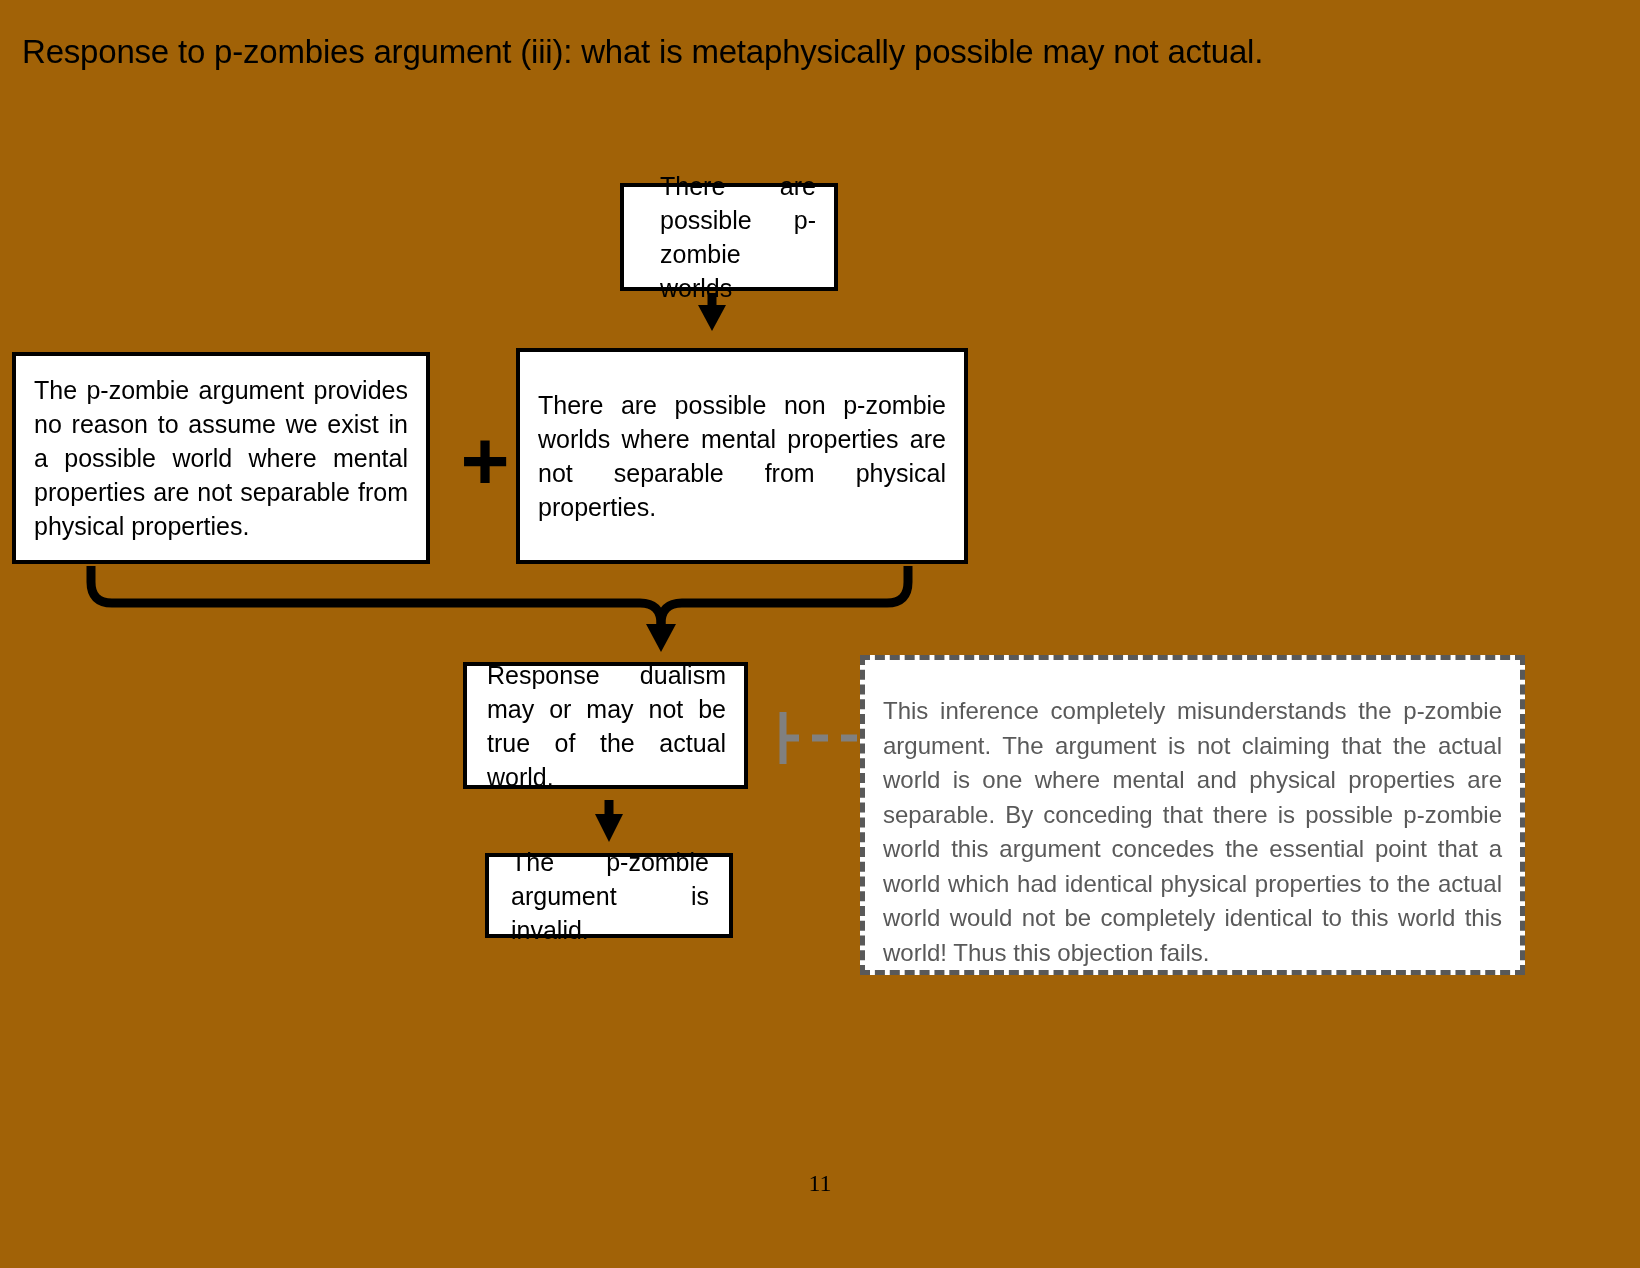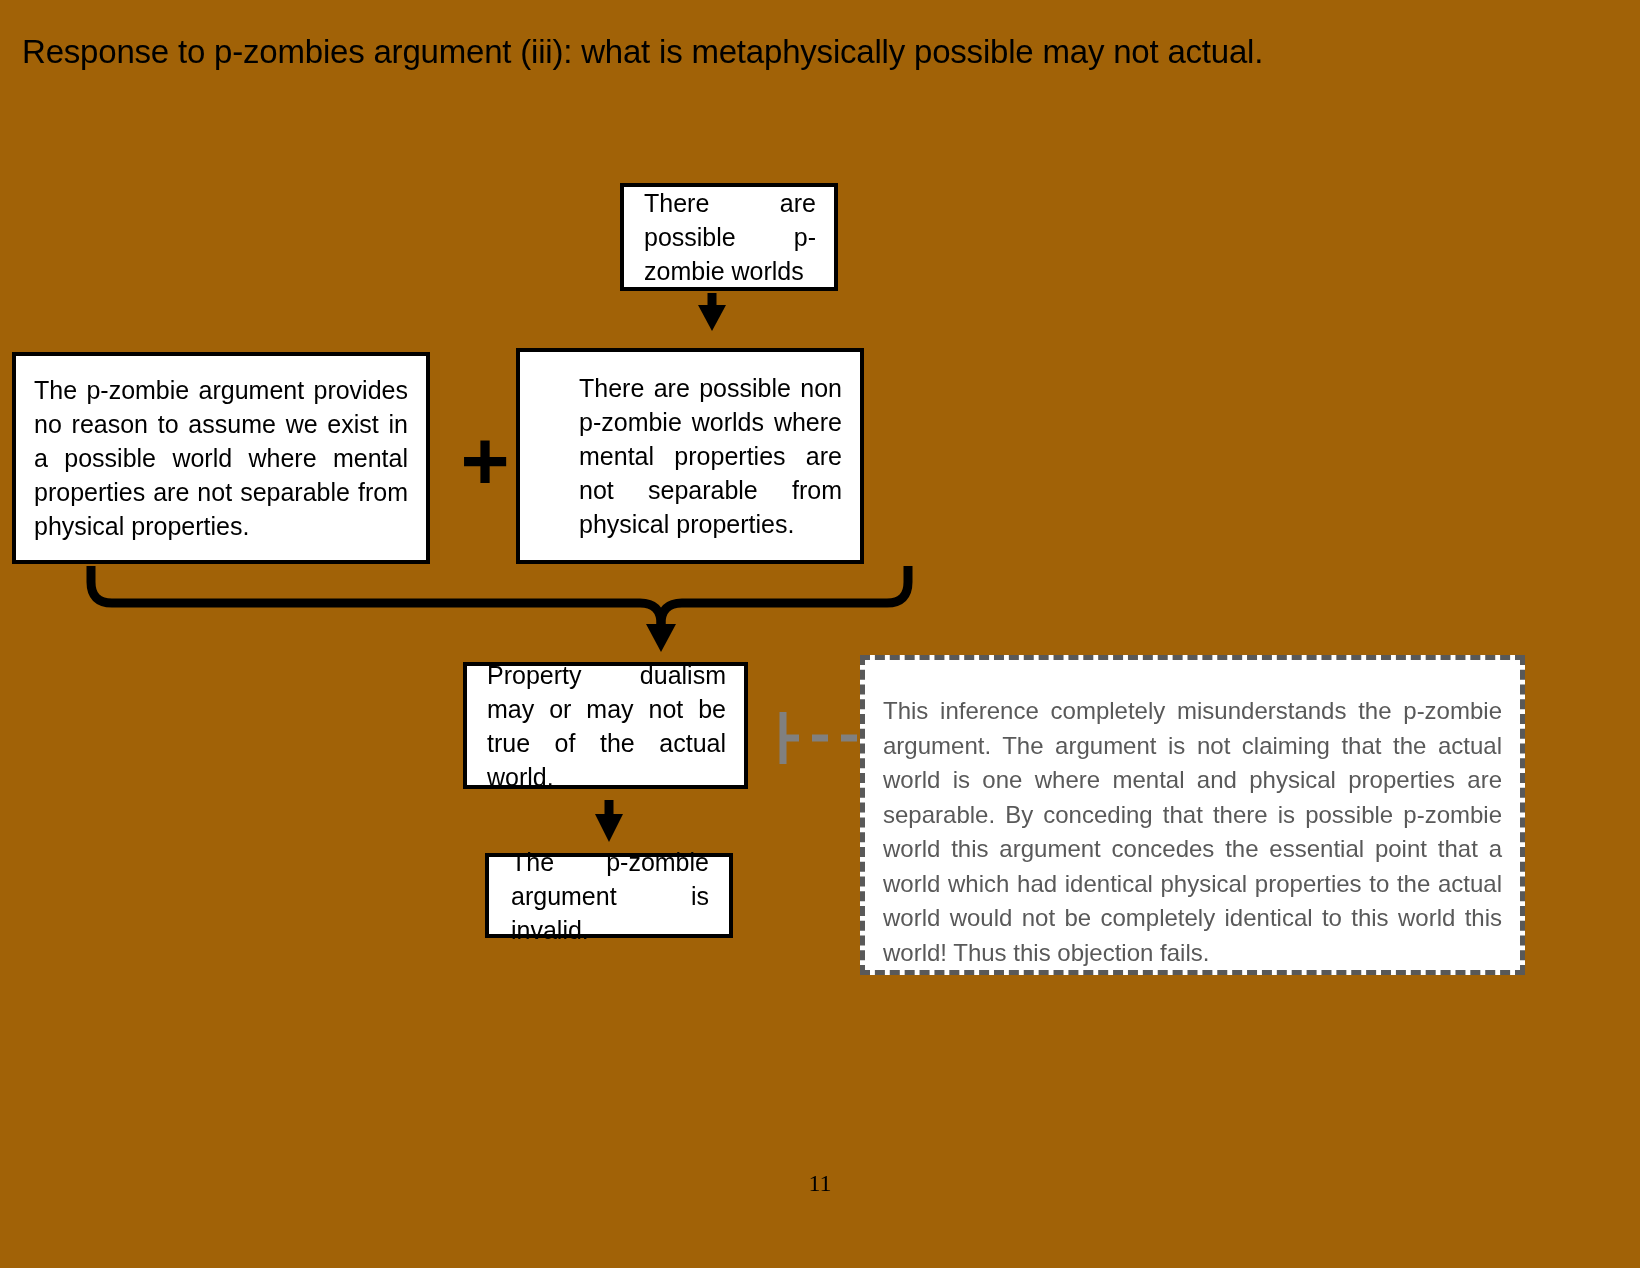--- a/index.html
+++ b/index.html
@@ -49,26 +49,26 @@
     font-size: 25px;
     line-height: 34px;
     color: #000;
     padding: 0 14px;
     box-sizing: border-box;
     hyphens: none;
   }
 
   
   #node-top     { left: 620px; top: 183px;  width: 218px; height: 108px; }
-  #node-top .txt { padding-left: 20px; padding-right: 18px; }
+  #node-top .txt { padding-left: 36px; padding-right: 18px; }
 
   #node-left    { left: 12px;  top: 352px;  width: 418px; height: 212px; }
   #node-left .txt { padding-left: 18px; padding-right: 18px; }
 
-  #node-right   { left: 516px; top: 348px;  width: 348px; height: 216px; padding-left: 41px; }
+  #node-right   { left: 516px; top: 348px;  width: 452px; height: 216px; }
   #node-right .txt { padding-left: 18px; padding-right: 18px; }
 
   #node-dualism { left: 463px; top: 662px;  width: 285px; height: 127px; }
   #node-dualism .txt { padding-left: 20px; padding-right: 18px; }
 
   #node-invalid { left: 485px; top: 853px;  width: 248px; height: 85px; align-items: center; }
   #node-invalid .txt { padding-left: 22px; padding-right: 20px; }
 
   
   .plus-sign {
@@ -183,21 +183,21 @@
     <span class="txt">The p-zombie argument provides no reason to assume we exist in a possible world where mental properties are not separable from physical properties.</span>
   </div>
 
   <div class="plus-sign">+</div>
 
   <div class="node" id="node-right">
     <span class="txt">There are possible non p-zombie worlds where mental properties are not separable from physical properties.</span>
   </div>
 
   <div class="node" id="node-dualism">
-    <span class="txt">Property dualism may or may not be true of the actual world.</span>
+    <span class="txt">Response dualism may or may not be true of the actual world.</span>
   </div>
 
   <div class="node" id="node-invalid">
     <span class="txt">The p-zombie argument is invalid.</span>
   </div>
 
   <div class="comment-box">
     <span class="txt">This inference completely misunderstands the p-zombie argument. The argument is not claiming that the actual world is one where mental and physical properties are separable. By conceding that there is possible p-zombie world this argument concedes the essential point that a world which had identical physical properties to the actual world would not be completely identical to this world this world! Thus this objection fails.</span>
   </div>
 

